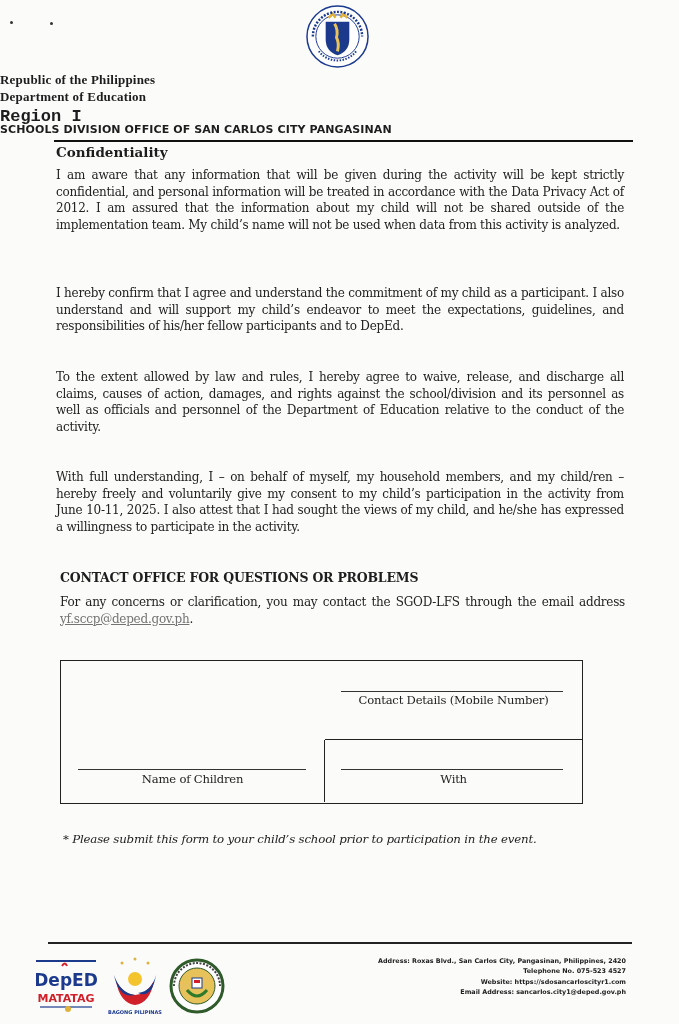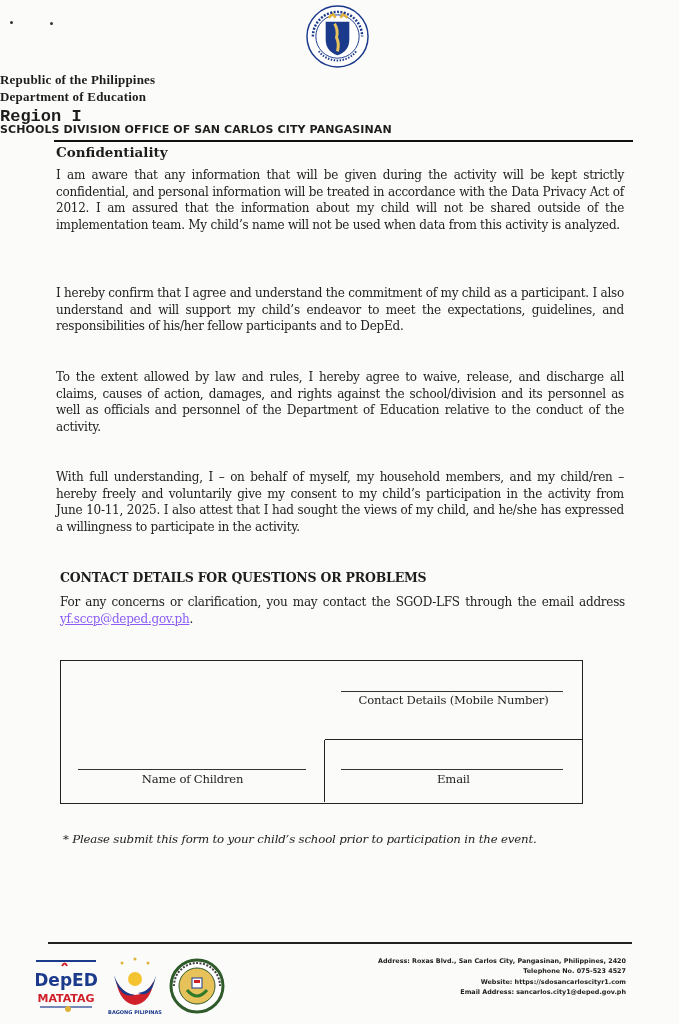--- a/index.html
+++ b/index.html
@@ -20,21 +20,21 @@
 
     .section-title { position: absolute; left: 56px; top: 144px; font-weight: bold; font-size: 13.5px; font-family: "DejaVu Serif", serif; }
 
     .para { position: absolute; left: 56px; width: 568px; font-family: "DejaVu Serif", serif; font-size: 12px; line-height: 16.5px; text-align: justify; color: #222; letter-spacing: -0.25px; }
     .p1 { top: 167px; }
     .p2 { top: 285px; }
     .p3 { top: 369px; }
     .p4 { top: 469px; }
     .contact-title { position: absolute; left: 60px; top: 570px; font-family: "DejaVu Serif", serif; font-weight: bold; font-size: 12.5px; letter-spacing: -0.2px; }
     .p5 { top: 594px; left: 60px; width: 565px; }
-    .email-link { color: #8b5cf6; text-decoration: underline; }
+    .email-link { color: #737373; text-decoration: underline; }
 
     .sig-table { position: absolute; left: 60px; top: 660px; width: 523px; height: 144px; border: 1.5px solid #222; }
     .sig-cell { position: absolute; border-color: #222; }
     .c1 { left: 0; top: 0; width: 264px; height: 79px; border-right: 1.5px solid #222; border-bottom: 1.5px solid #222; }
     .c2 { left: 264px; top: 0; width: 257px; height: 79px; border-bottom: 1.5px solid #222; }
     .c3 { left: 0; top: 79px; width: 264px; height: 62px; border-right: 1.5px solid #222; }
     .c4 { left: 264px; top: 79px; width: 257px; height: 62px; }
     .sig-line { position: absolute; height: 1px; background: #333; }
     .c1 .sig-line { left: 17px; top: 29px; width: 228px; }
     .c2 .sig-line { left: 16px; top: 30px; width: 222px; }
@@ -78,35 +78,35 @@
 <div class="hdr hdr4">SCHOOLS DIVISION OFFICE OF SAN CARLOS CITY PANGASINAN</div>
 <div class="rule-top"></div>
 
 <div class="section-title">Confidentiality</div>
 
 <p class="para p1">I am aware that any information that will be given during the activity will be kept strictly confidential, and personal information will be treated in accordance with the Data Privacy Act of 2012. I am assured that the information about my child will not be shared outside of the implementation team. My child’s name will not be used when data from this activity is analyzed.</p>
 <p class="para p2">I hereby confirm that I agree and understand the commitment of my child as a participant. I also understand and will support my child’s endeavor to meet the expectations, guidelines, and responsibilities of his/her fellow participants and to DepEd.</p>
 <p class="para p3">To the extent allowed by law and rules, I hereby agree to waive, release, and discharge all claims, causes of action, damages, and rights against the school/division and its personnel as well as officials and personnel of the Department of Education relative to the conduct of the activity.</p>
 <p class="para p4">With full understanding, I – on behalf of myself, my household members, and my child/ren – hereby freely and voluntarily give my consent to my child’s participation in the activity from June 10-11, 2025. I also attest that I had sought the views of my child, and he/she has expressed a willingness to participate in the activity.</p>
 
-<div class="contact-title">CONTACT DETAILS FOR QUESTIONS OR PROBLEMS</div>
+<div class="contact-title">CONTACT OFFICE FOR QUESTIONS OR PROBLEMS</div>
 <p class="para p5"><span>For any concerns or clarification, you may contact the SGOD-LFS through the email address </span><a class="email-link">yf.sccp@deped.gov.ph</a><span>.</span></p>
 
 <div class="sig-table">
   <div class="sig-cell c2">
     <div class="sig-line"></div>
     <div class="sig-label">Contact Details (Mobile Number)</div>
   </div>
   <div class="sig-cell c3">
     <div class="sig-line"></div>
     <div class="sig-label">Name of Children</div>
   </div>
   <div class="sig-cell c4">
     <div class="sig-line"></div>
-    <div class="sig-label">Email</div>
+    <div class="sig-label">With</div>
   </div>
 </div>
 
 <div class="note">* Please submit this form to your child’s school prior to participation in the event.</div>
 
 <div class="rule-bottom"></div>
 
 <svg class="logo-deped" viewBox="0 0 64 56">
   <rect x="0" y="2" width="60" height="2" fill="#1b3a8c"></rect>
   <text x="30" y="28" text-anchor="middle" font-family="DejaVu Sans, sans-serif" font-weight="bold" font-size="17" fill="#1b3a8c">DepED</text>

